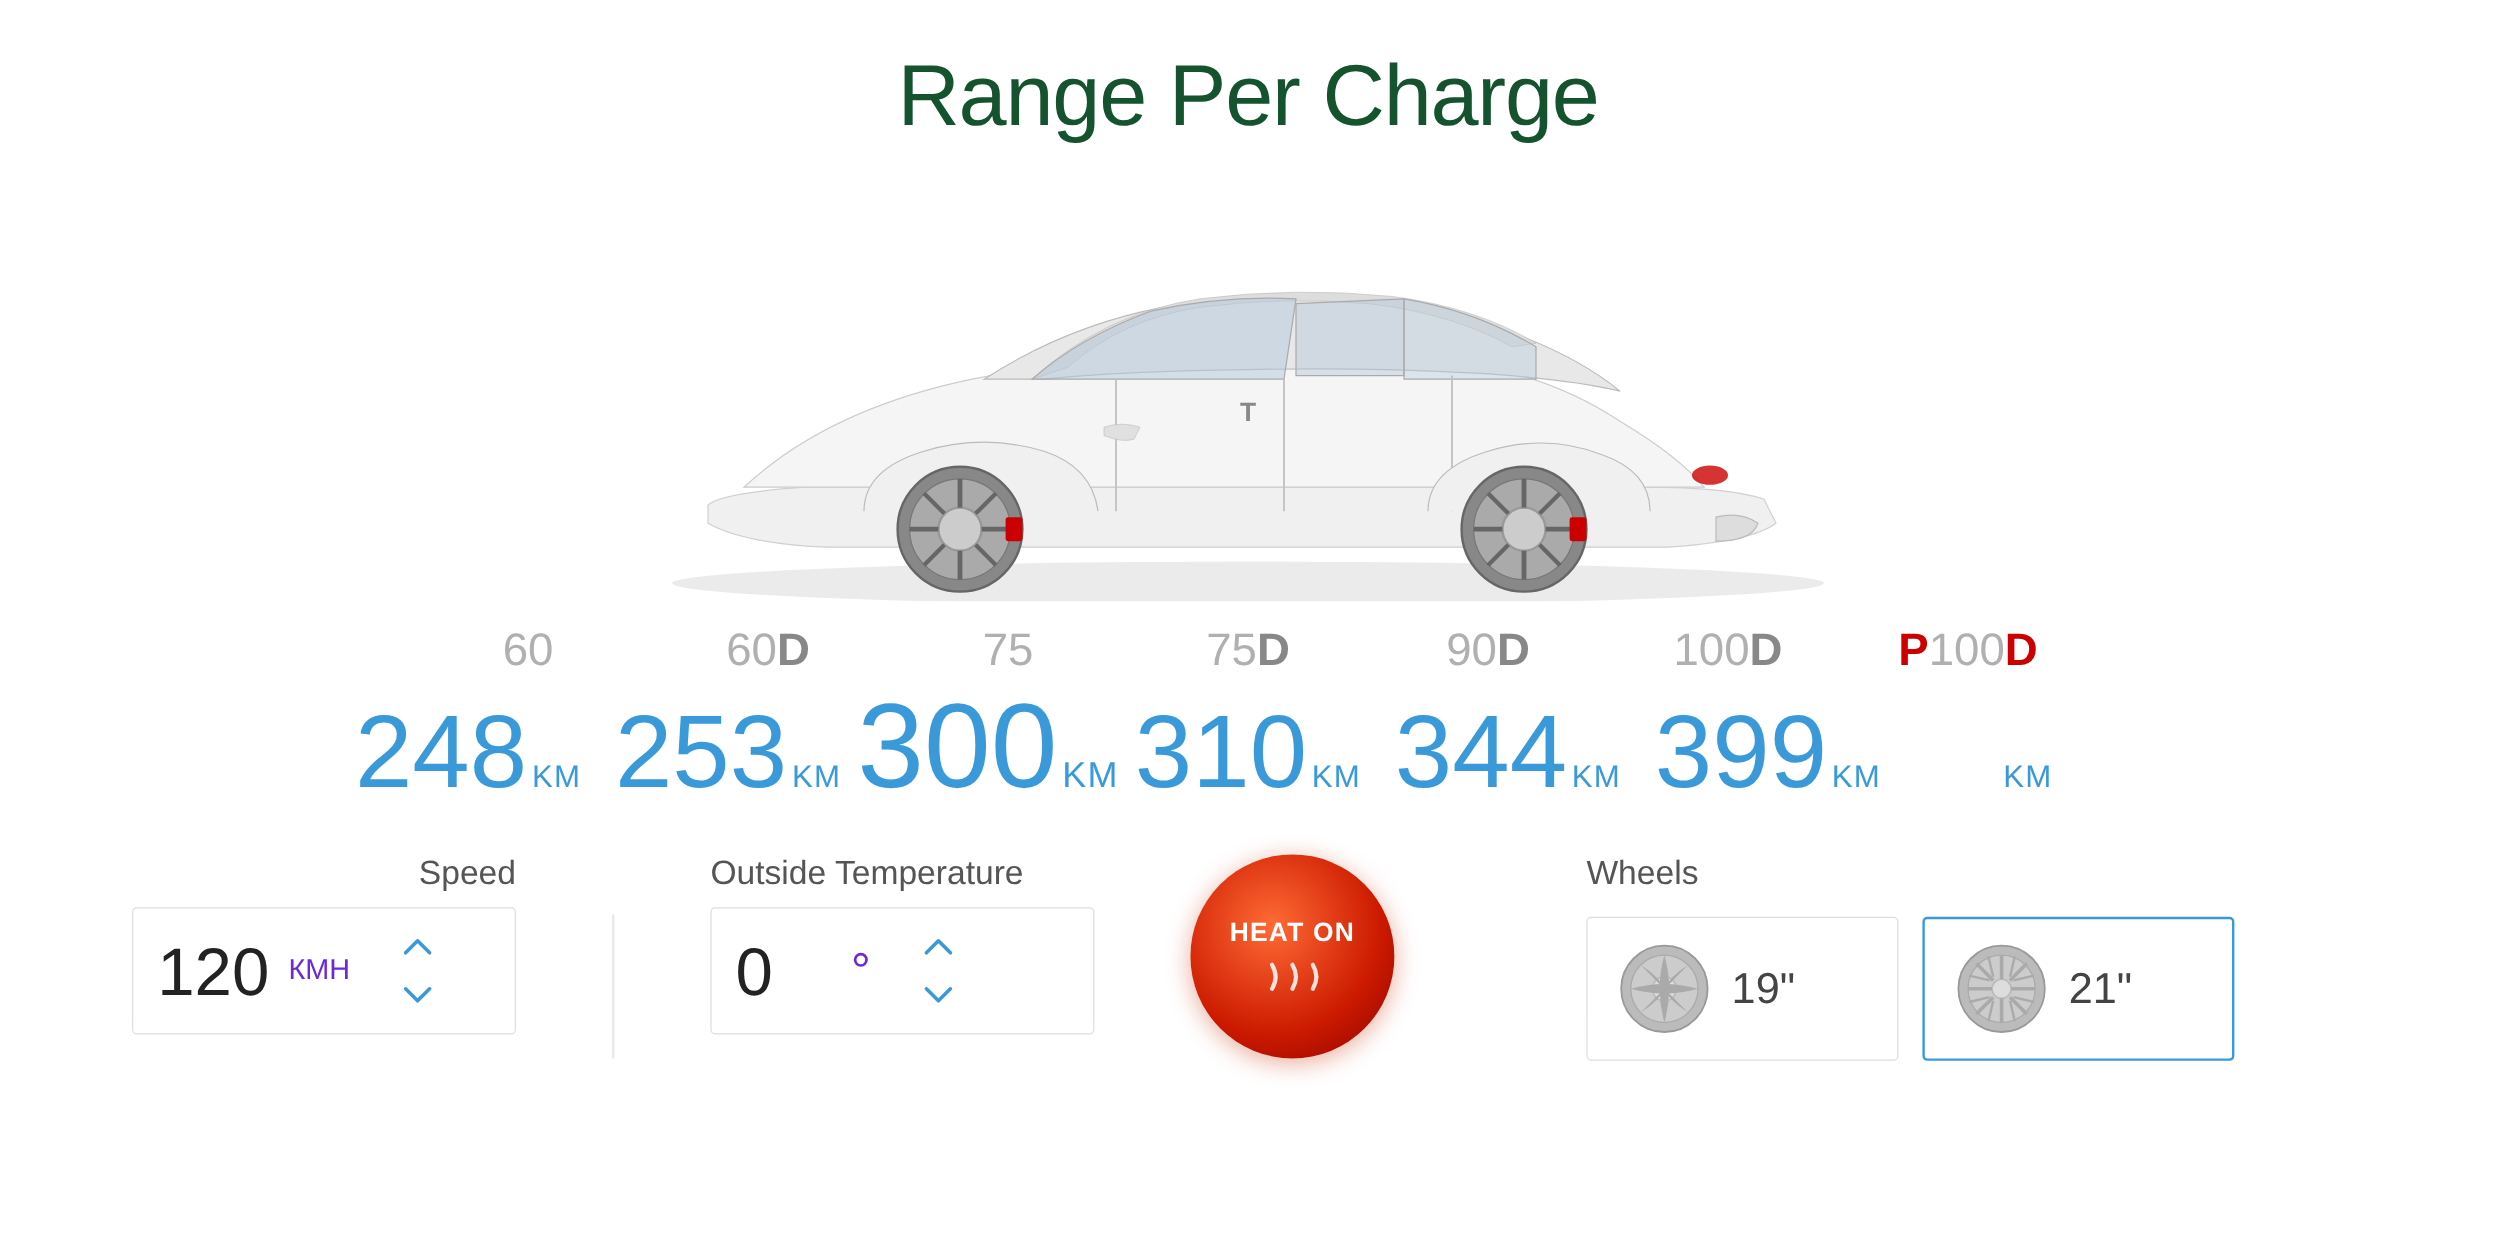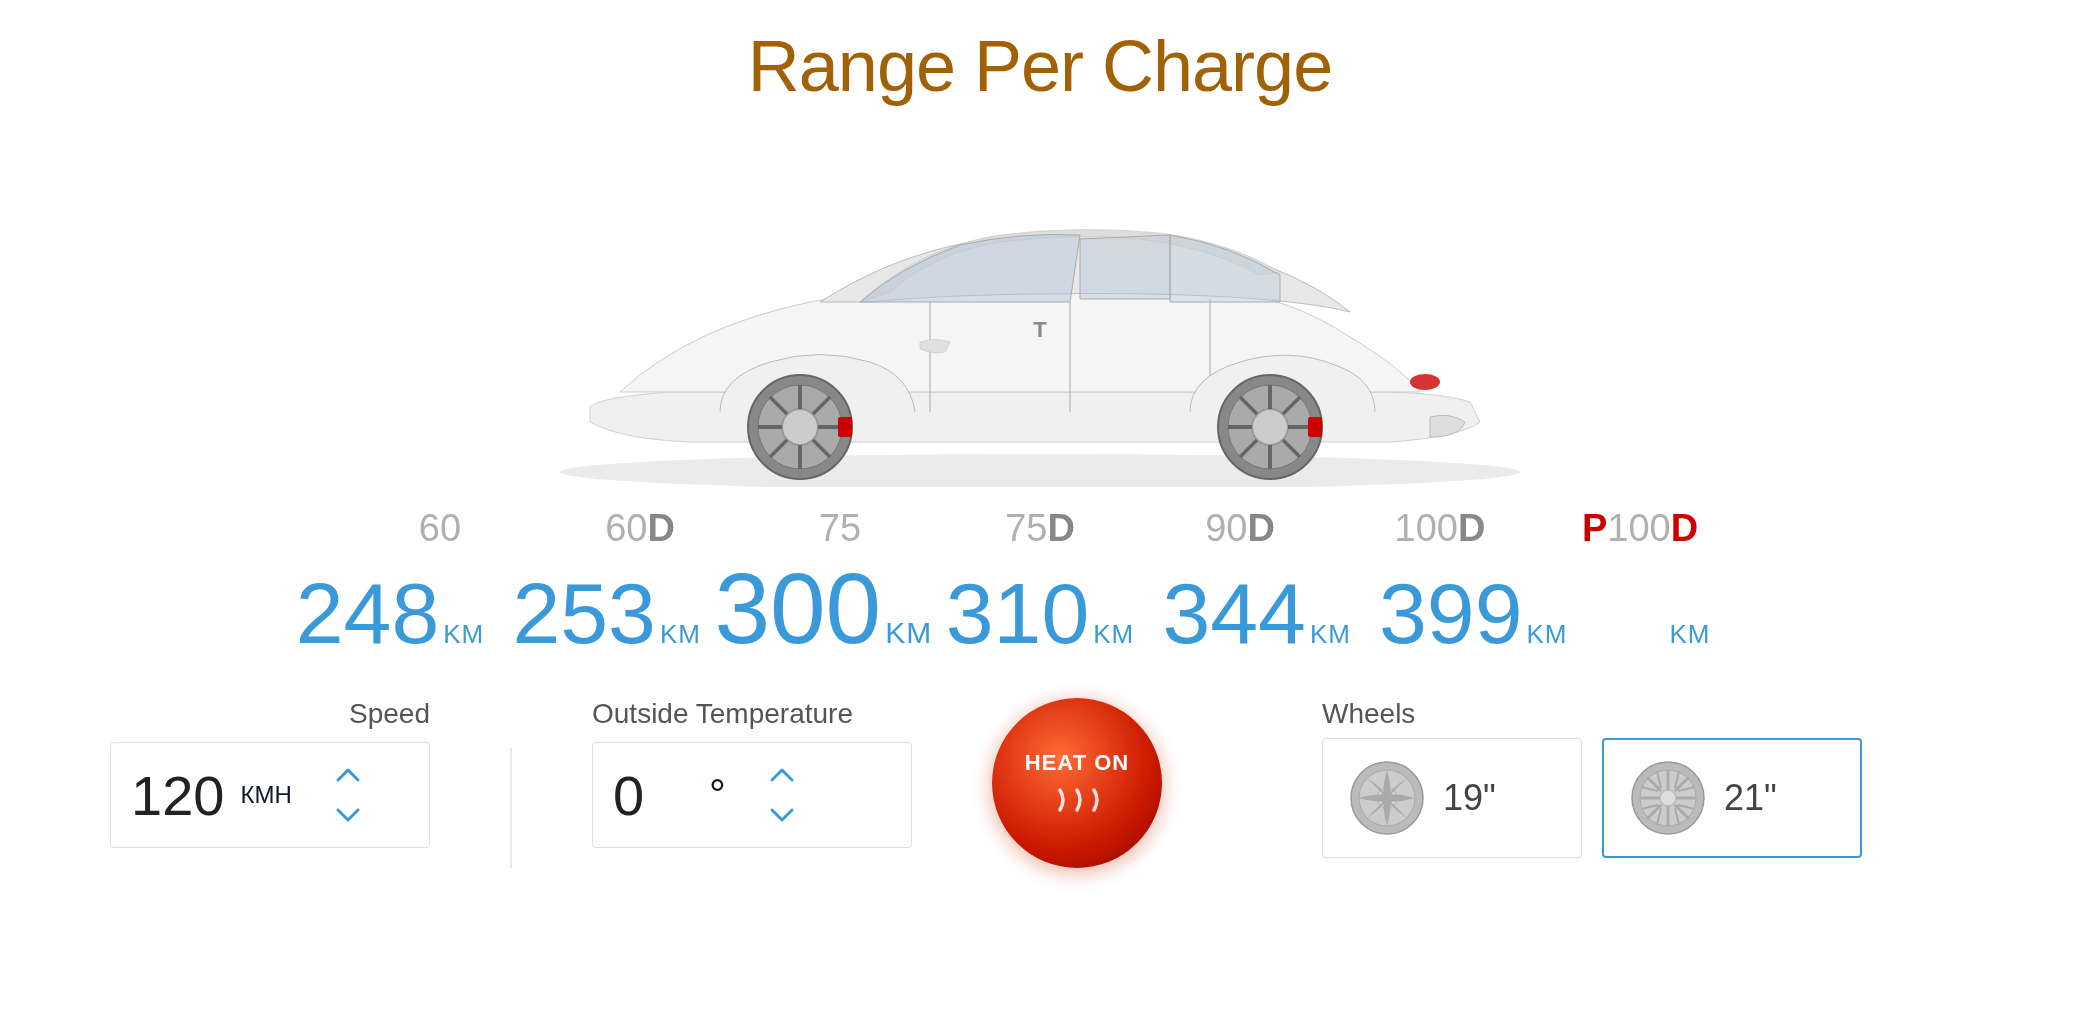--- a/index.html
+++ b/index.html
@@ -10,22 +10,22 @@
       height: 1036px;
       overflow: hidden;
       display: flex;
       flex-direction: column;
       align-items: center;
     }
 
     .page-title {
       font-size: 72px;
       font-weight: 300;
-      color: #a16207;
-      margin-top: 25px;
+      color: #14532d;
+      margin-top: 39px;
       letter-spacing: -1px;
     }
 
     .car-image-container {
       width: 1200px;
       height: 380px;
       display: flex;
       align-items: center;
       justify-content: center;
       margin-top: 10px;
@@ -126,21 +126,21 @@
 
     .control-value {
       font-size: 56px;
       font-weight: 300;
       color: #222;
       min-width: 80px;
     }
 
     .control-unit {
       font-size: 24px;
-      color: #0f172a;
+      color: #6d28d9;
       font-weight: 400;
     }
 
     .stepper {
       display: flex;
       flex-direction: column;
       gap: 8px;
       margin-left: 20px;
     }
 
@@ -199,21 +199,21 @@
       font-size: 22px;
       font-weight: 600;
       letter-spacing: 1px;
       margin-bottom: 6px;
     }
 
     
     .wheels-group {
       display: flex;
       flex-direction: column;
-      gap: 8px;
+      gap: 20px;
       margin-left: 80px;
     }
 
     .wheels-options {
       display: flex;
       gap: 20px;
     }
 
     .wheel-option {
       display: flex;

